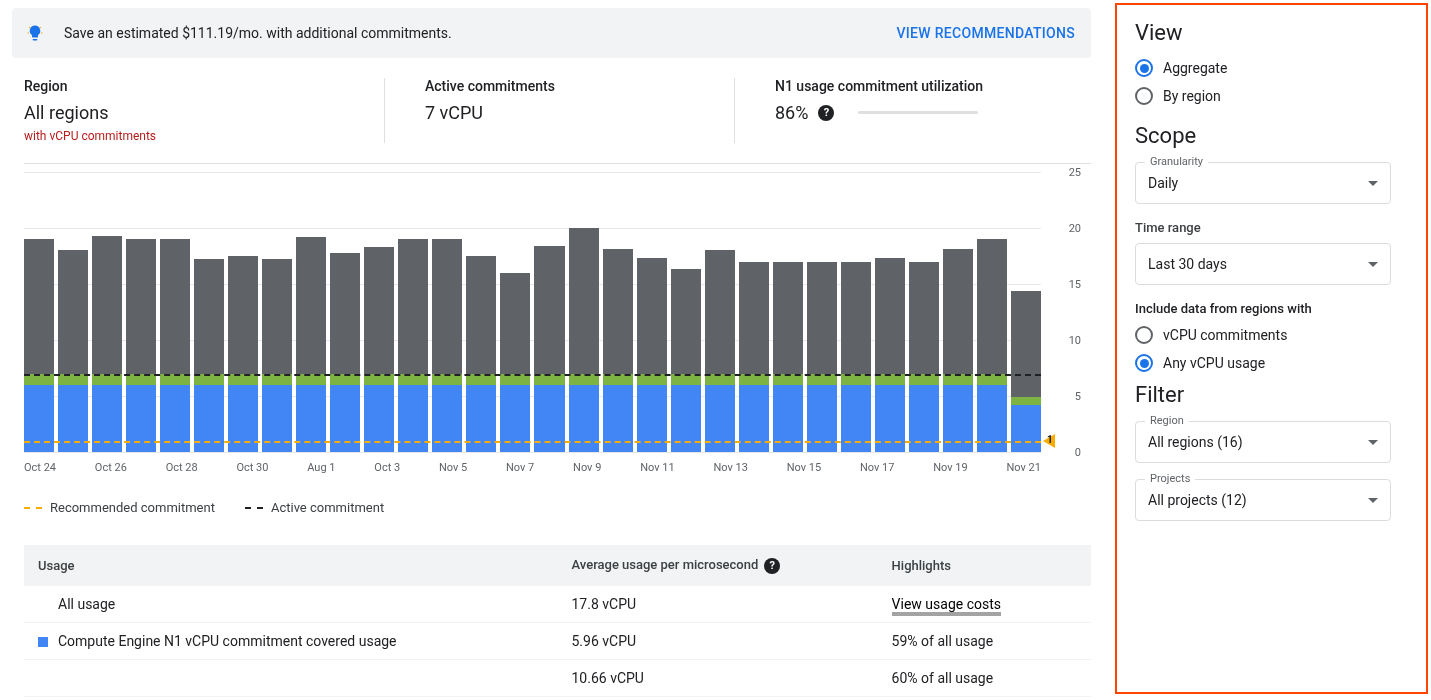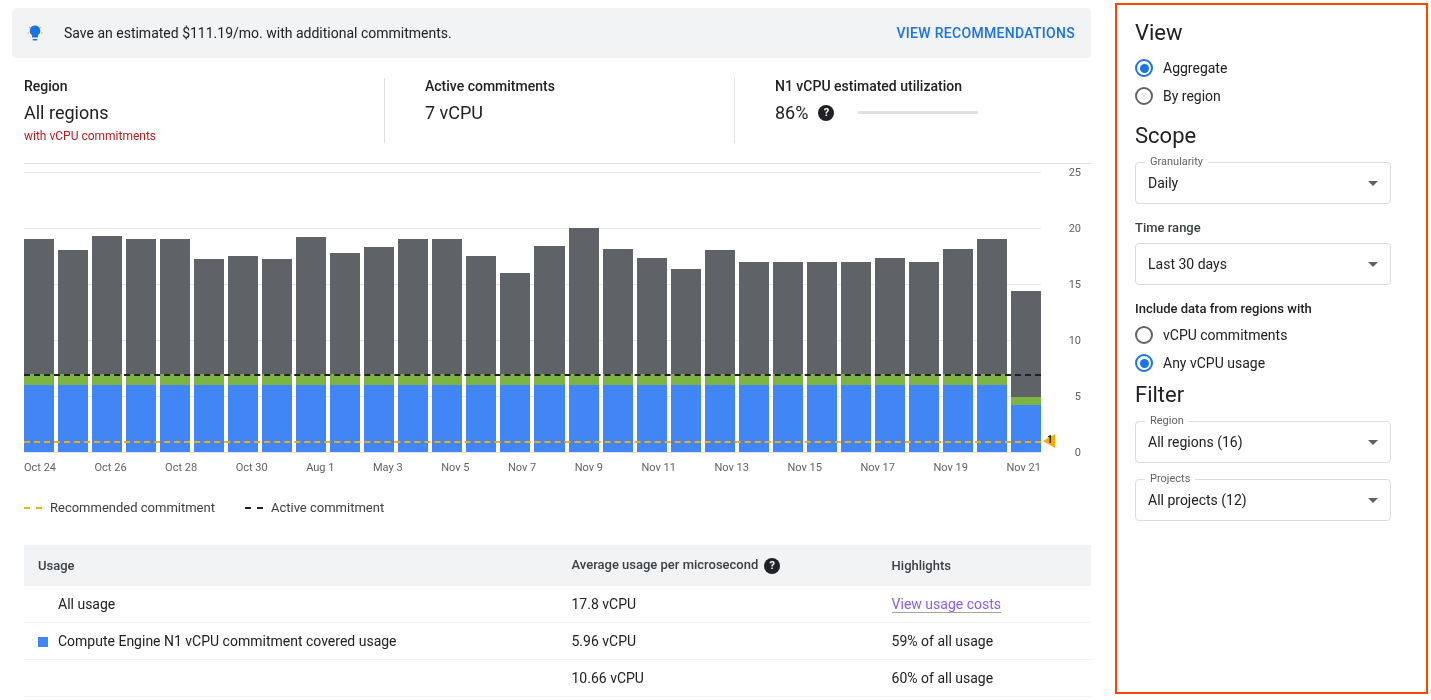--- a/index.html
+++ b/index.html
@@ -59,21 +59,21 @@
   
   
   .table-wrap { margin: 0 24px; }
   table { width: 100%; border-collapse: collapse; font-size: 14px; }
   thead tr { background: #f1f3f4; }
   th { text-align: left; padding: 12px 14px; font-weight: 500; color: #3c4043; font-size: 13px; }
   td { padding: 10px 14px; border-bottom: 1px solid #f1f3f4; }
   .sq { width: 10px; height: 10px; display: inline-block; margin-right: 10px; vertical-align: middle; }
   .sq-blue { background: #4285f4; }
   .sq-green { background: #7cb342; }
-  .link { color: #8b5cf6; border-bottom: 1px solid #a3a3a3; cursor: pointer; }
+  .link { color: #000000; border-bottom: 4px solid #a3a3a3; cursor: pointer; }
   th .help-icon { display: inline-flex; margin-left: 6px; vertical-align: middle; }
   
   
   .side-title { font-size: 22px; color: #202124; margin-bottom: 14px; font-weight: 400; }
   .radio-row { display: flex; align-items: center; gap: 10px; margin-bottom: 10px; font-size: 14px; }
   .radio { width: 18px; height: 18px; border-radius: 50%; border: 2px solid #5f6368; display: flex; align-items: center; justify-content: center; }
   .radio.sel { border-color: #1a73e8; }
   .radio.sel::after { content: ''; width: 9px; height: 9px; border-radius: 50%; background: #1a73e8; }
   .field-group { margin-bottom: 16px; position: relative; }
   .field-label-float { position: absolute; top: -7px; left: 10px; background: #fff; padding: 0 5px; font-size: 11px; color: #5f6368; }
@@ -105,21 +105,21 @@
       <div class="stat" style="width:360px">
         <div class="stat-label">Region</div>
         <div class="stat-value">All regions</div>
         <div class="stat-sub">with vCPU commitments</div>
       </div>
       <div class="stat" style="width:350px">
         <div class="stat-label">Active commitments</div>
         <div class="stat-value">7 vCPU</div>
       </div>
       <div class="stat stat-util">
-        <div class="stat-label">N1 vCPU estimated utilization</div>
+        <div class="stat-label">N1 usage commitment utilization</div>
         <div class="stat-value">
           <span>86%</span>
           <span class="help-icon">?</span>
           <span class="util-bar"><span class="util-bar-fill" id="util-fill" style="width: 86%;"></span></span>
         </div>
       </div>
     </div>
 
     <div class="divider"></div>
 
@@ -298,21 +298,21 @@
           <div class="y-tick" style="top: 112px;">15</div>
           <div class="y-tick" style="top: 56px;">20</div>
           <div class="y-tick" style="top: 0px;">25</div>
         </div>
       <div class="x-axis" id="x-axis">
           <span class="x-tick">Oct 24</span>
           <span class="x-tick">Oct 26</span>
           <span class="x-tick">Oct 28</span>
           <span class="x-tick">Oct 30</span>
           <span class="x-tick">Aug 1</span>
-          <span class="x-tick">May 3</span>
+          <span class="x-tick">Oct 3</span>
           <span class="x-tick">Nov 5</span>
           <span class="x-tick">Nov 7</span>
           <span class="x-tick">Nov 9</span>
           <span class="x-tick">Nov 11</span>
           <span class="x-tick">Nov 13</span>
           <span class="x-tick">Nov 15</span>
           <span class="x-tick">Nov 17</span>
           <span class="x-tick">Nov 19</span>
           <span class="x-tick">Nov 21</span>
         </div>

